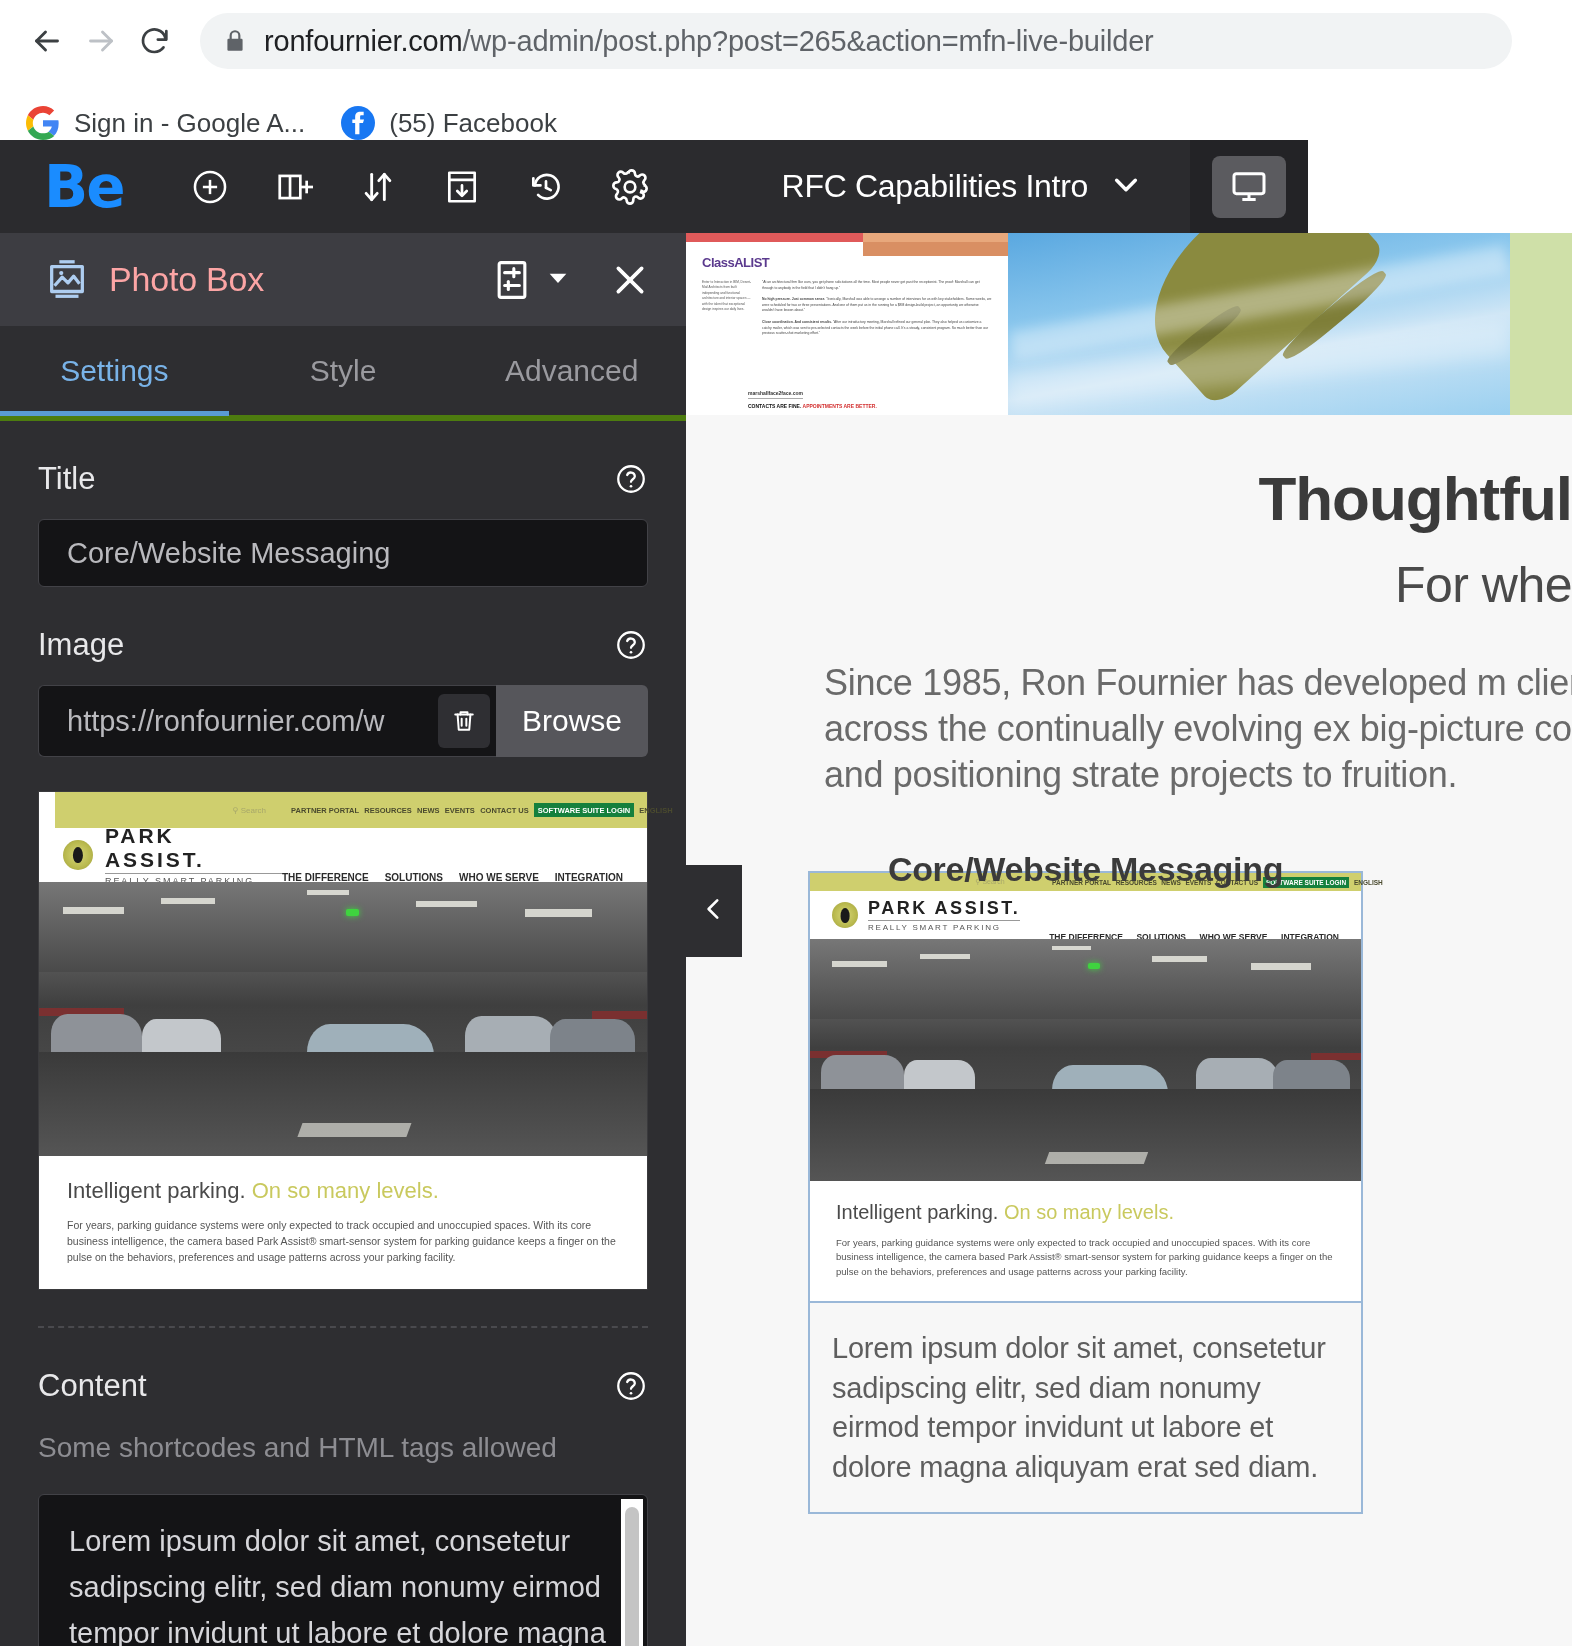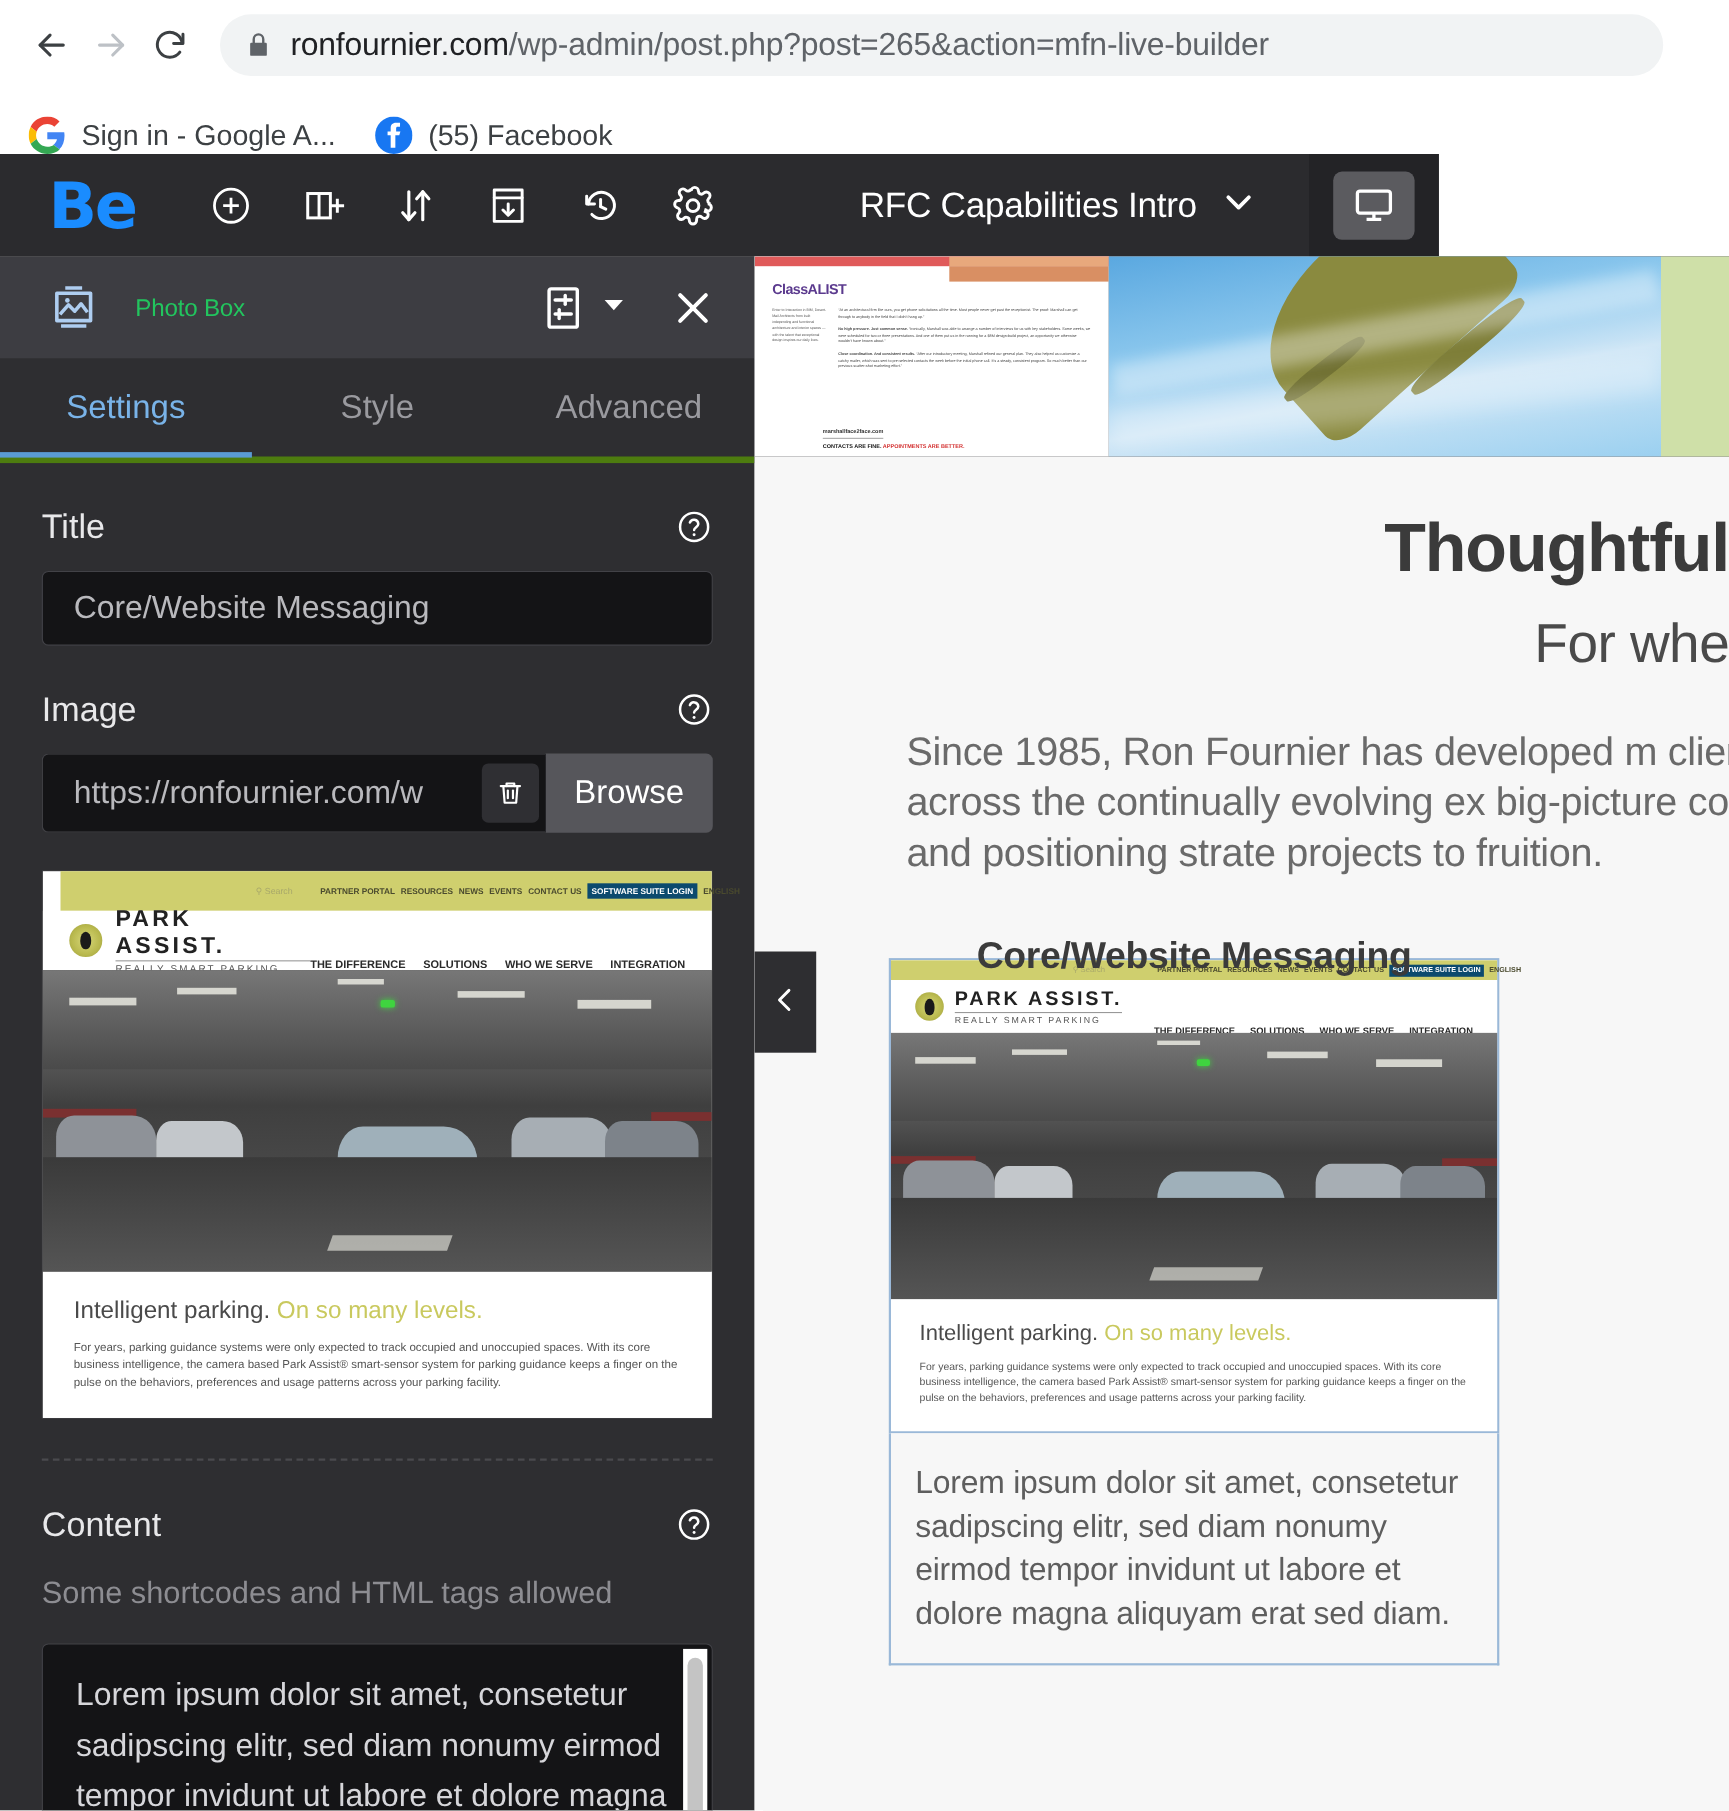--- a/index.html
+++ b/index.html
@@ -60,21 +60,21 @@
 
   
   .panel {
     position: absolute; top: 233px; left: 0; width: 686px; height: 1413px;
     background: #2e2e31; overflow: hidden;
   }
   .panel-header {
     height: 93px; background: #3d3d42; display: flex; align-items: center; padding: 0 30px;
   }
   .panel-icon { width: 46px; height: 46px; margin-left: 14px; }
-  .panel-title { font-size: 22px; color: #22c55e; margin-left: 33px; letter-spacing: -0.2px; }
+  .panel-title { font-size: 34px; color: #fca5a5; margin-left: 19px; letter-spacing: -0.2px; }
   .panel-header-actions { margin-left: auto; display: flex; align-items: center; gap: 6px; }
   .hdr-btn { width: 52px; height: 52px; display: flex; align-items: center; justify-content: center; }
   .caret-sm { margin-left: 4px; margin-right: 30px; }
 
   .tabs {
     height: 95px; display: flex; align-items: stretch; background: #2e2e31;
     border-bottom: 6px solid #4d7c0f;
   }
   .tab {
     flex: 1 1 0; display: flex; align-items: center; justify-content: center;
@@ -184,21 +184,21 @@
   
   .collapse-handle {
     position: absolute; left: 686px; top: 865px; width: 56px; height: 92px;
     background: #2e2e31; border-radius: 0 0 0 0;
     display: flex; align-items: center; justify-content: center;
   }
 
   
   .pa-nav-items { display: flex; align-items: center; gap: 1.5%; margin-left: auto; margin-right: 1%; }
   .pa-nav-item { font-weight: bold; color: #4a4a2e; white-space: nowrap; }
-  .pa-login { background: #0c4a6e; color: #fff; padding: 0.28em 0.5em; }
+  .pa-login { background: #15803d; color: #fff; padding: 0.28em 0.5em; }
   .pa-search { color: #a8a86a; margin-left: 28%; }
   .pa-brand { font-weight: bold; letter-spacing: 0.14em; color: #222; }
   .pa-sub { letter-spacing: 0.22em; color: #555; }
   .pa-mainnav { display: flex; gap: 1.6em; margin-left: auto; font-weight: bold; color: #2b2b2b; white-space: nowrap; margin-top: 44px; }
   .pa-badge {
     border-radius: 50%; background: radial-gradient(circle, #d8d87a 0%, #b9b94e 60%, #9a9a3c 100%);
     display: inline-block; position: relative;
   }
   .pa-badge::after {
     content: ""; position: absolute; left: 50%; top: 22%; transform: translateX(-50%);

